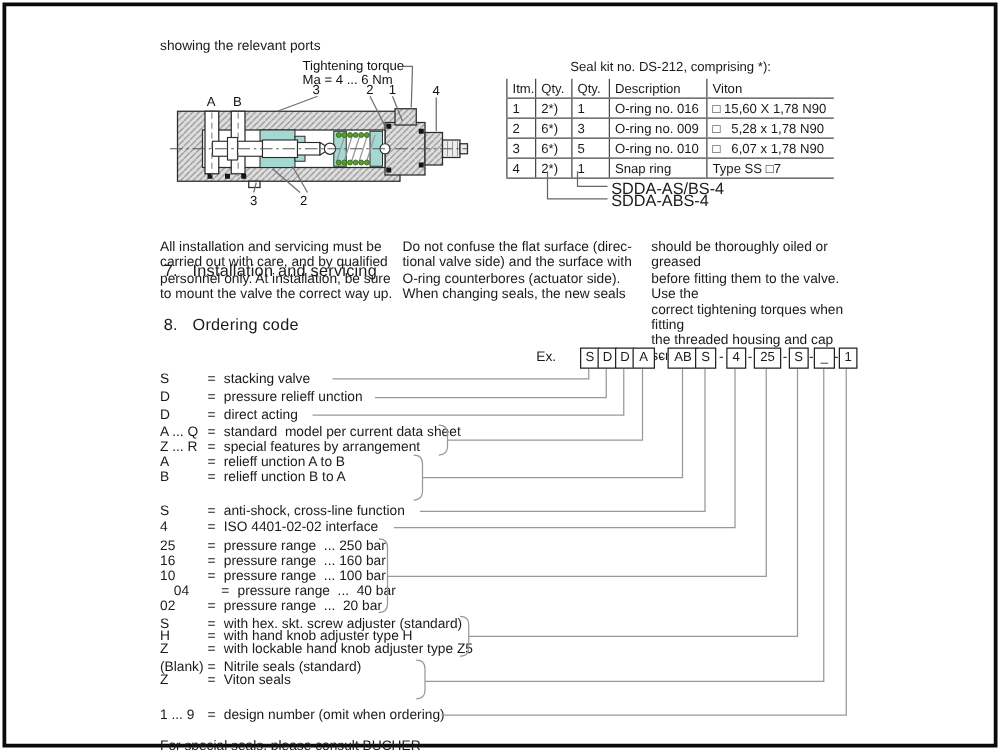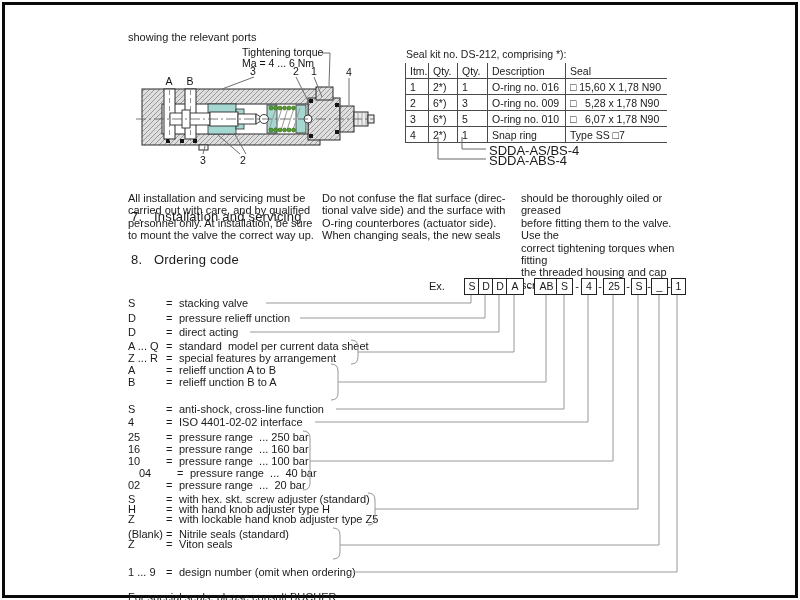--- a/index.html
+++ b/index.html
@@ -6,21 +6,21 @@
   #page{position:relative;width:800px;height:600px;background:#fff;overflow:hidden;
         font-family:"Liberation Sans",sans-serif;color:#1a1a1a;}
   .frame{position:absolute;inset:2px;border:3px solid #0a0a0a;pointer-events:none;}
   .abs{position:absolute;}
   .sec-head{font-size:13px;letter-spacing:.2px;}
   .sec-head .num{display:inline-block;width:23px;}
   .small{font-size:11px;line-height:12.4px;}
   .cols{white-space:pre-line;}
   
   .sk{position:absolute;left:405px;top:48px;font-size:10.5px;line-height:12px;}
-  .sk-title{margin:0 0 3px 1px;}
+  .sk-title{margin:0 0 3px 1px;text-align:center;}
   .sk-row{display:flex;border-bottom:1px solid #4a4a4a;}
   .sk-c{border-left:1px solid #4a4a4a;padding:1.5px 0 1.5px 4px;white-space:pre;box-sizing:border-box;}
   .w0{width:23px}.w1{width:29px}.w2{width:30px}.w3{width:78px}.w4{width:102px;}
   .sk-foot{position:absolute;font-size:13px;}
   
   .od-row{position:absolute;left:128px;font-size:11px;white-space:pre;}
   .od-code{display:inline-block;width:38px;}
   .od-eq{display:inline-block;width:13px;}
   .od-desc{white-space:pre;}
   .box{position:absolute;top:278px;height:15px;border:1px solid #222;background:#fff;
@@ -139,21 +139,21 @@
     </svg>
   </div>
 
   <div class="sk">
     <div class="sk-title">Seal kit no. DS-212, comprising *):</div>
     <div class="sk-row">
       <div class="sk-c w0">Itm.</div>
       <div class="sk-c w1">Qty.</div>
       <div class="sk-c w2">Qty.</div>
       <div class="sk-c w3">Description</div>
-      <div class="sk-c w4">Seal</div>
+      <div class="sk-c w4">Viton</div>
     </div>
     <div class="sk-row">
       <div class="sk-c w0">1</div>
       <div class="sk-c w1">2*)</div>
       <div class="sk-c w2">1</div>
       <div class="sk-c w3">O-ring no. 016</div>
       <div class="sk-c w4">□ 15,60 X 1,78 N90</div>
     </div>
     <div class="sk-row">
       <div class="sk-c w0">2</div>

